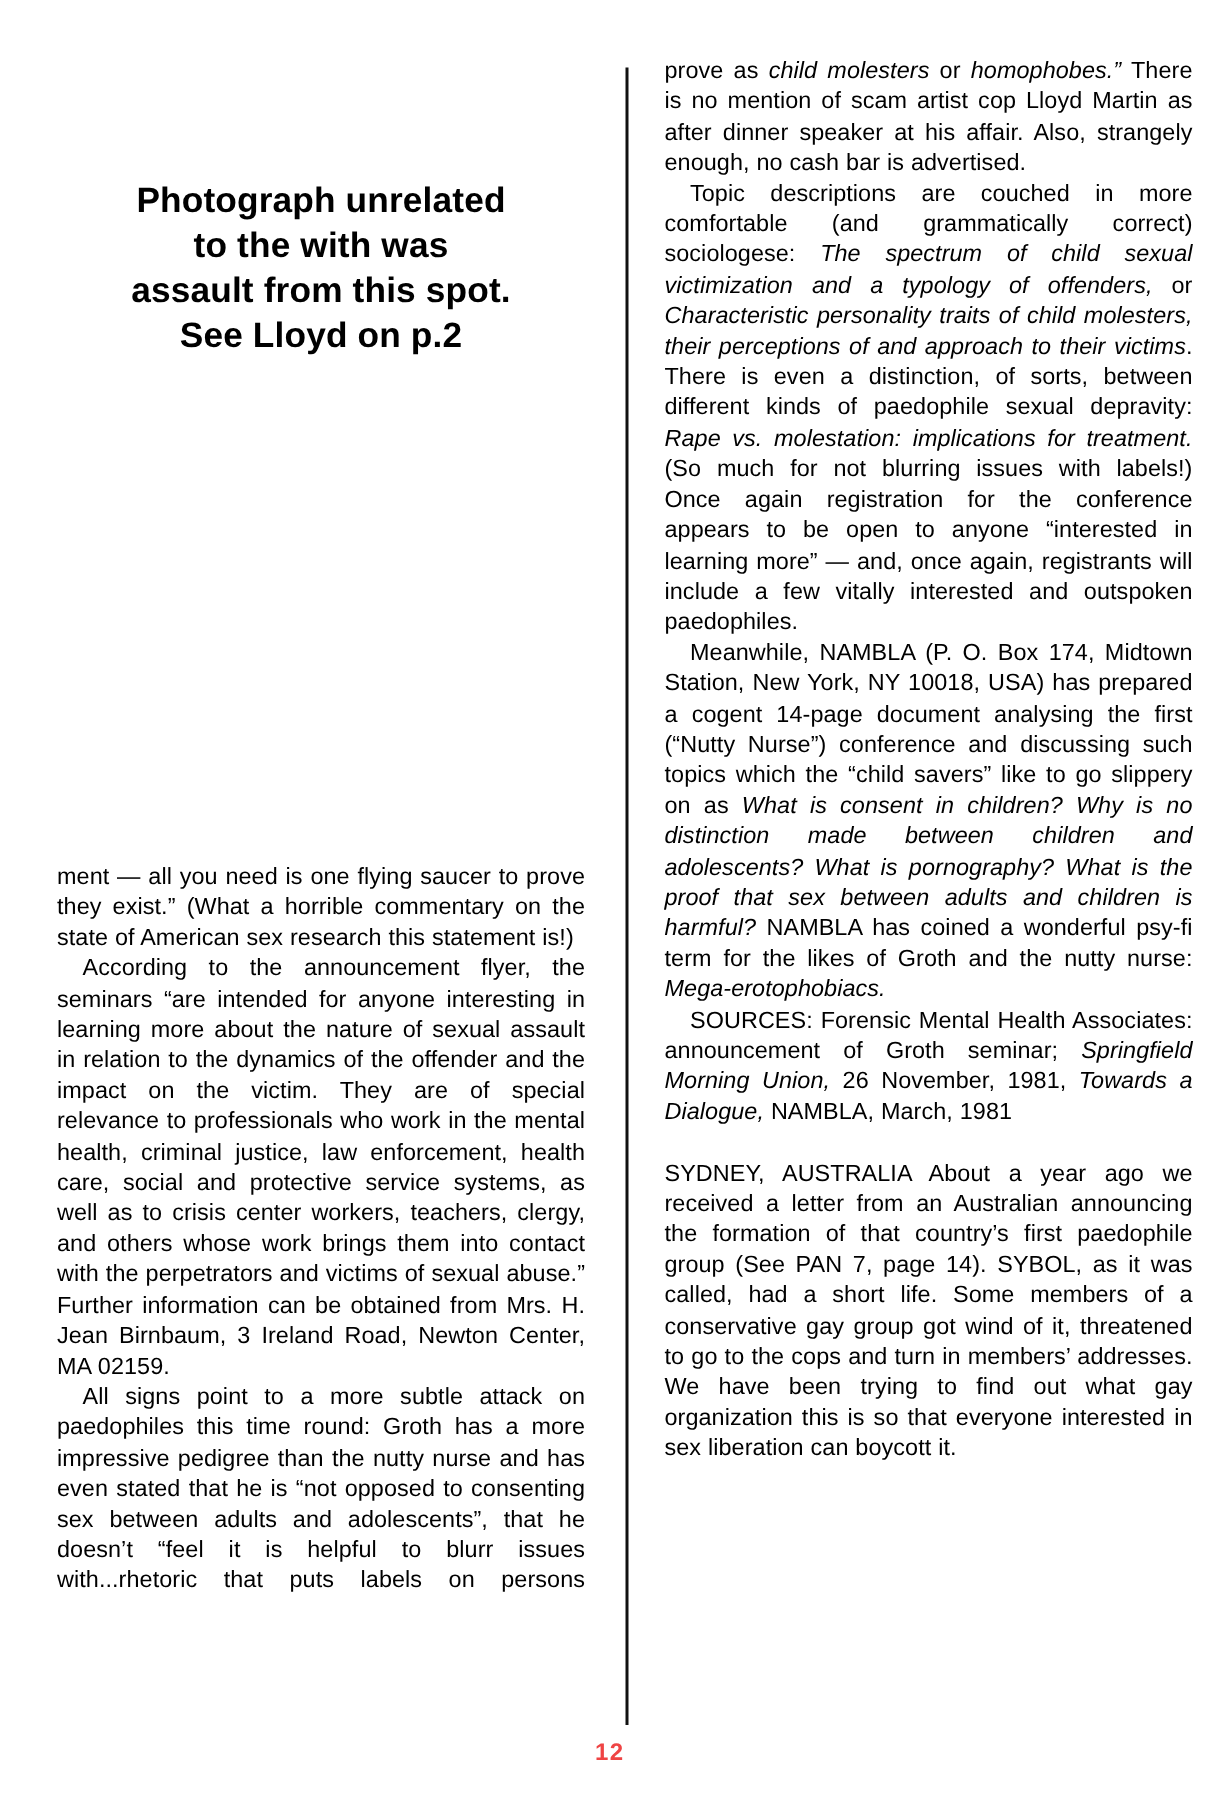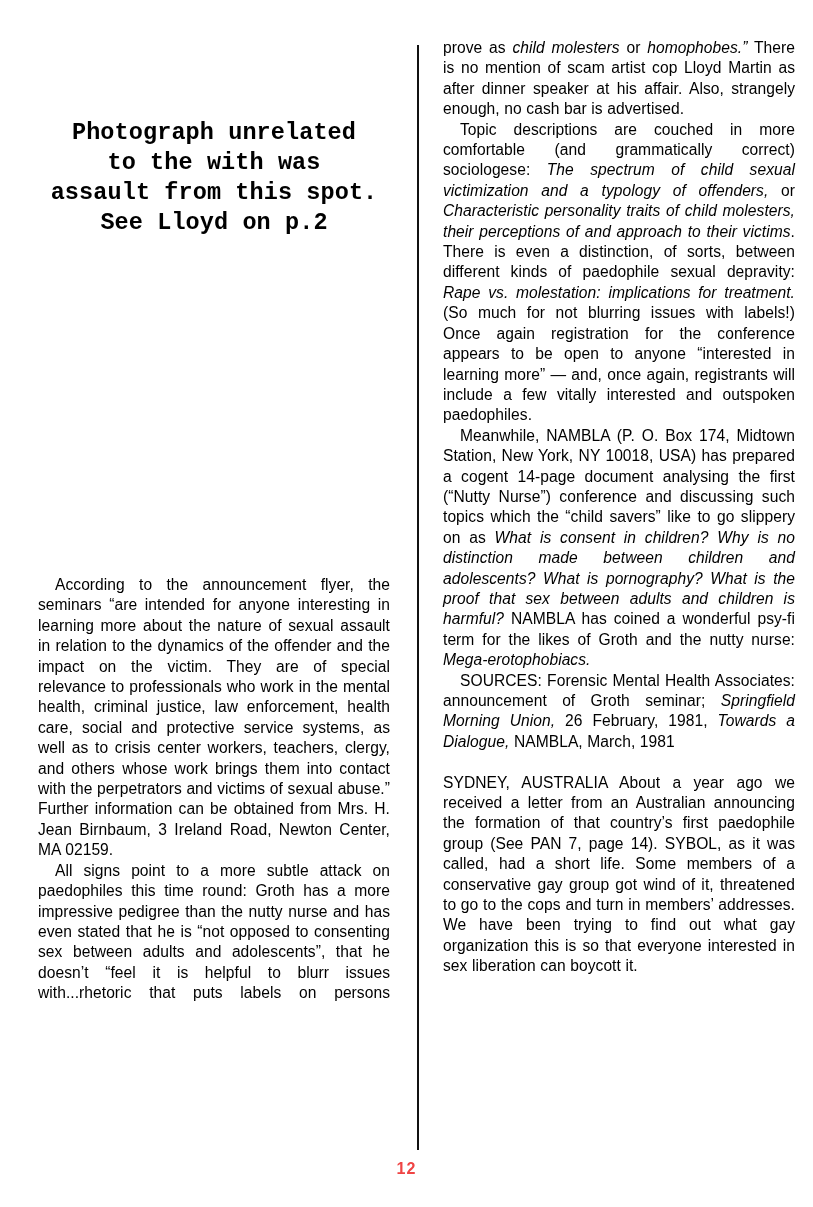--- a/index.html
+++ b/index.html
@@ -32,21 +32,21 @@
     background: #111111;
   }
 
   
   .photo-note {
     position: absolute;
     left: 38px;
     top: 118px;
     width: 352px;
     text-align: center;
-    font-family: Liberation Mono, monospace;
+    font-family: Liberation Sans, sans-serif;
     font-weight: bold;
     font-size: 23.5px;
     line-height: 30px;
     letter-spacing: 0.1px;
     color: #000000;
   }
 
   
   .body-block {
     position: absolute;
@@ -114,33 +114,34 @@
   <div class="divider"></div>
 
   <div class="photo-note">
     <div>Photograph unrelated</div>
     <div>to the with was</div>
     <div>assault from this spot.</div>
     <div>See Lloyd on p.2</div>
   </div>
 
   <div class="body-block" id="left-body">
+    <p class="no-indent">ment — all you need is one flying saucer to prove they exist.” (What a horrible commentary on the state of American sex research this statement is!)</p>
     <p>According to the announcement flyer, the seminars “are intended for anyone interesting in learning more about the nature of sexual assault in relation to the dynamics of the offender and the impact on the victim. They are of special relevance to professionals who work in the mental health, criminal justice, law enforcement, health care, social and protective service systems, as well as to crisis center workers, teachers, clergy, and others whose work brings them into contact with the perpetrators and victims of sexual abuse.” Further information can be obtained from Mrs. H. Jean Birnbaum, 3 Ireland Road, Newton Center, MA 02159.</p>
     <p class="last-line-justify">All signs point to a more subtle attack on paedophiles this time round: Groth has a more impressive pedigree than the nutty nurse and has even stated that he is “not opposed to consenting sex between adults and adolescents”, that he doesn’t “feel it is helpful to blurr issues with...rhetoric that puts labels on persons</p>
   </div>
 
   <div class="body-block" id="right-body">
 
     <p class="no-indent"><span>prove as </span><i>child molesters</i><span> or </span><i>homophobes.”</i><span> There is no mention of scam artist cop Lloyd Martin as after dinner speaker at his affair. Also, strangely enough, no cash bar is advertised.</span></p>
 
     <p><span>Topic descriptions are couched in more comfortable (and grammatically correct) sociologese: </span><i>The spectrum of child sexual victimization and a typology of offenders,</i><span> or </span><i>Characteristic personality traits of child molesters, their perceptions of and approach to their victims</i><span>. There is even a distinction, of sorts, between different kinds of paedophile sexual depravity: </span><i>Rape vs. molestation: implications for treatment.</i><span> (So much for not blurring issues with labels!) Once again registration for the conference appears to be open to anyone “interested in learning more” — and, once again, registrants will include a few vitally interested and outspoken paedophiles.</span></p>
 
     <p><span>Meanwhile, NAMBLA (P. O. Box 174, Midtown Station, New York, NY 10018, USA) has prepared a cogent 14-page document analysing the first (“Nutty Nurse”) conference and discussing such topics which the “child savers” like to go slippery on as </span><i>What is consent in children? Why is no distinction made between children and adolescents? What is pornography? What is the proof that sex between adults and children is harmful?</i><span> NAMBLA has coined a wonderful psy-fi term for the likes of Groth and the nutty nurse: </span><i>Mega-erotophobiacs.</i></p>
 
-    <p><span>SOURCES: Forensic Mental Health Associates: announcement of Groth seminar; </span><i>Springfield Morning Union,</i><span> 26 February, 1981, </span><i>Towards a Dialogue,</i><span> NAMBLA, March, 1981</span></p>
+    <p><span>SOURCES: Forensic Mental Health Associates: announcement of Groth seminar; </span><i>Springfield Morning Union,</i><span> 26 November, 1981, </span><i>Towards a Dialogue,</i><span> NAMBLA, March, 1981</span></p>
 
     <div class="gap"></div>
 
     <p class="no-indent">SYDNEY, AUSTRALIA About a year ago we received a letter from an Australian announcing the formation of that country’s first paedophile group (See PAN 7, page 14). SYBOL, as it was called, had a short life. Some members of a conservative gay group got wind of it, threatened to go to the cops and turn in members’ addresses. We have been trying to find out what gay organization this is so that everyone interested in sex liberation can boycott it.</p>
   </div>
 
   <div class="folio">12</div>
 
 </div>
 

